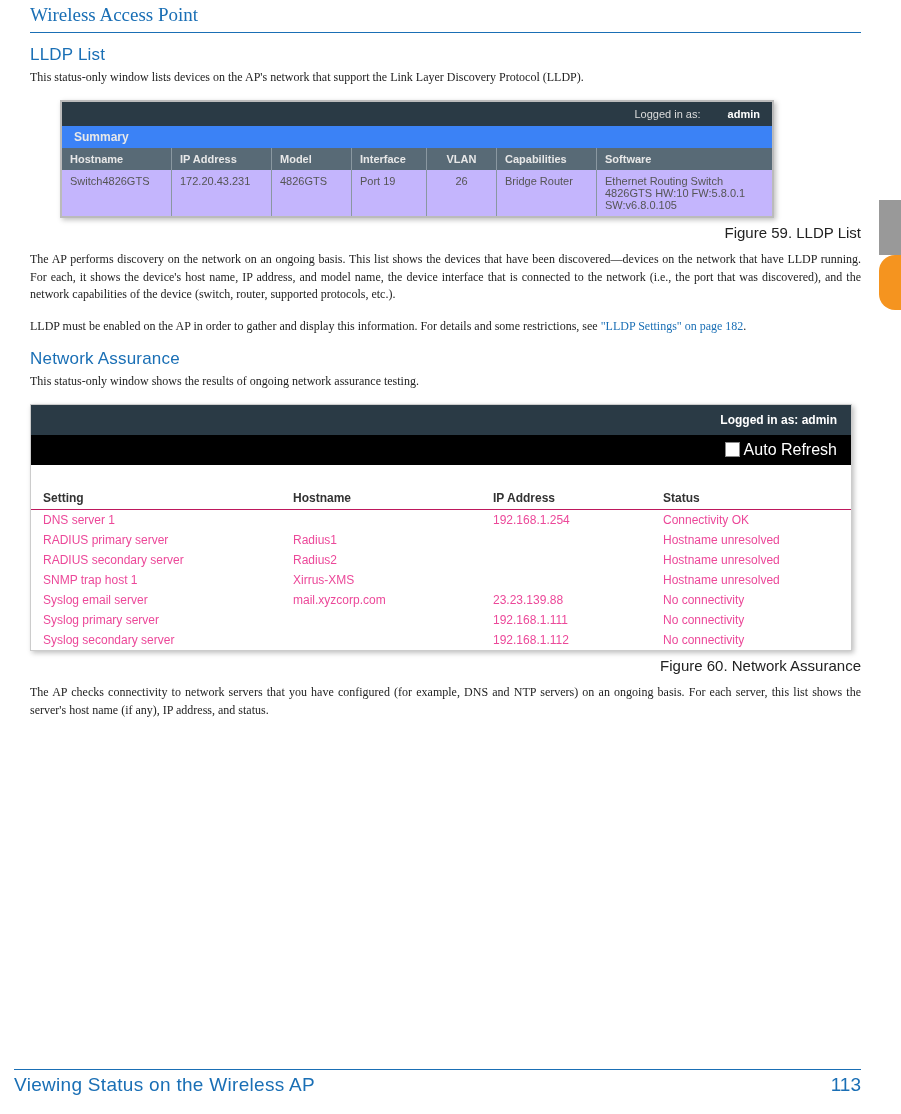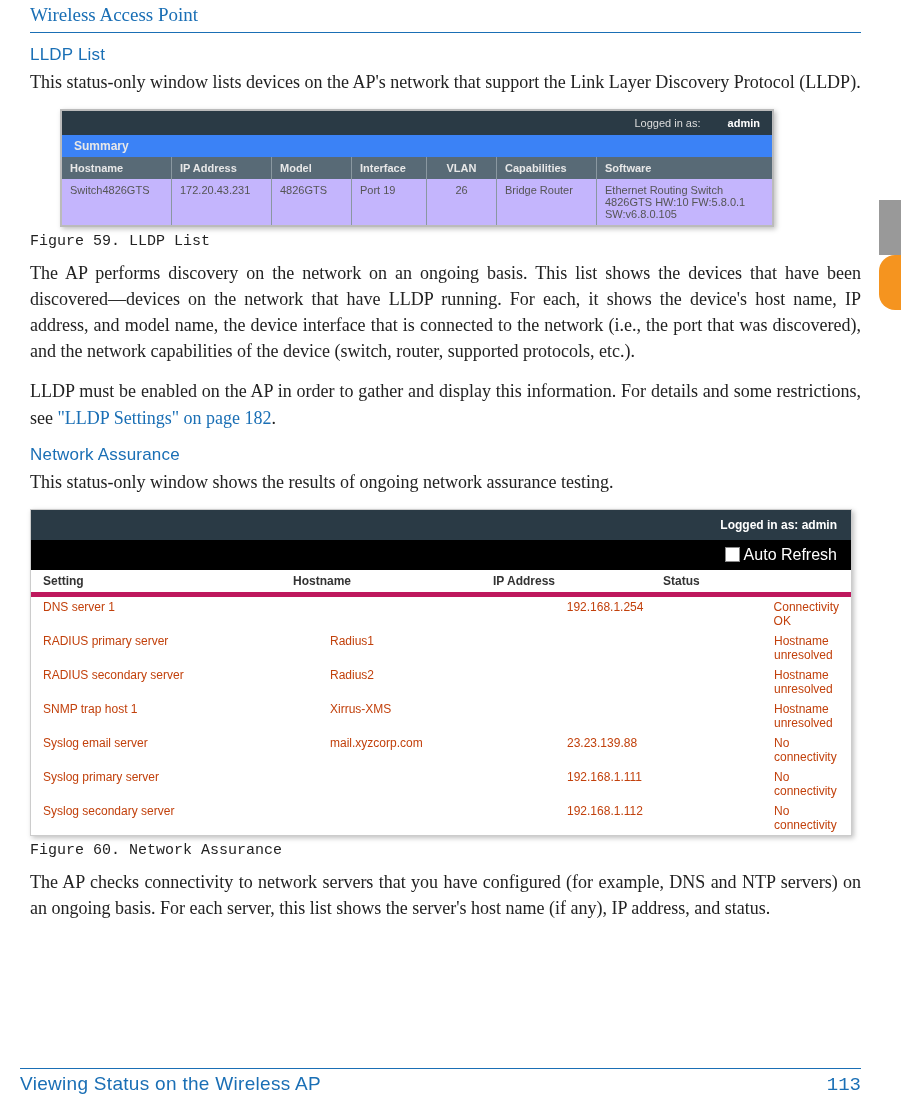--- a/index.html
+++ b/index.html
@@ -34,21 +34,21 @@
   .subhead {
     color: #1a6fb5;
     font-family: Arial, Helvetica, sans-serif;
     font-size: 17px;
     font-weight: 400;
     margin: 8px 0 2px 0;
     letter-spacing: 0.2px;
   }
   .body-text {
     font-family: 'Palatino Linotype', Palatino, Georgia, serif;
-    font-size: 18px;
+    font-size: 12px;
     line-height: 1.45;
     text-align: justify;
     margin: 4px 0 14px 0;
     color: #222;
   }
   .tab-marker {
     position: absolute;
     right: 0;
     top: 200px;
     width: 22px;
@@ -60,22 +60,22 @@
     background: #999999;
   }
   .tab-orange {
     width: 22px;
     height: 55px;
     background: #f5941f;
     border-top-left-radius: 16px;
     border-bottom-left-radius: 16px;
   }
   .fig-caption {
-    text-align: left;
-    font-family: Liberation Mono, monospace;
+    text-align: right;
+    font-family: Liberation Sans, sans-serif;
     font-size: 15px;
     margin: 6px 0 10px 0;
     color: #222;
   }
   .link-text {
     color: #1a6fb5;
   }
   
   .shot1 {
     width: 710px;
@@ -159,61 +159,61 @@
     background: #fff;
     border: 1px solid #888;
     vertical-align: -2px;
     margin-right: 4px;
   }
   .shot2-head {
     display: flex;
     font-weight: bold;
     color: #333;
     font-size: 12px;
-    border-bottom: 5px solid #be185d;
+    border-bottom: 1px solid #be185d;
     padding: 4px 12px;
+    margin-top: 22px;
   }
   .shot2-row {
     display: flex;
-    color: #c2410c;
+    color: #ec4899;
     font-size: 12px;
     padding: 3px 12px;
     filter: blur(0.35px);
-    gap: 37px;
   }
   .s2-set { width: 250px; }
   .s2-host{ width: 200px; }
   .s2-ip  { width: 170px; }
   .s2-stat{ flex: 1; }
 
   .footer {
     position: absolute;
     bottom: 18px;
-    left: 20px;
+    left: 14px;
     right: 40px;
   }
   .footer-rule {
     border: 0;
     border-top: 1px solid #1a6fb5;
     margin: 0 0 4px 0;
   }
   .footer-row {
     display: flex;
     justify-content: space-between;
     align-items: baseline;
   }
   .footer-left {
     color: #1a6fb5;
     font-family: Arial, Helvetica, sans-serif;
     font-size: 19px;
     letter-spacing: 0.3px;
   }
   .footer-right {
     color: #1a6fb5;
-    font-family: Liberation Mono, monospace;
+    font-family: Liberation Sans, sans-serif;
     font-size: 19px;
   }
 </style>
 </head>
 <body>
 
 <div class="page">
   <div class="header-title">Wireless Access Point</div>
   <hr class="header-rule">
 

